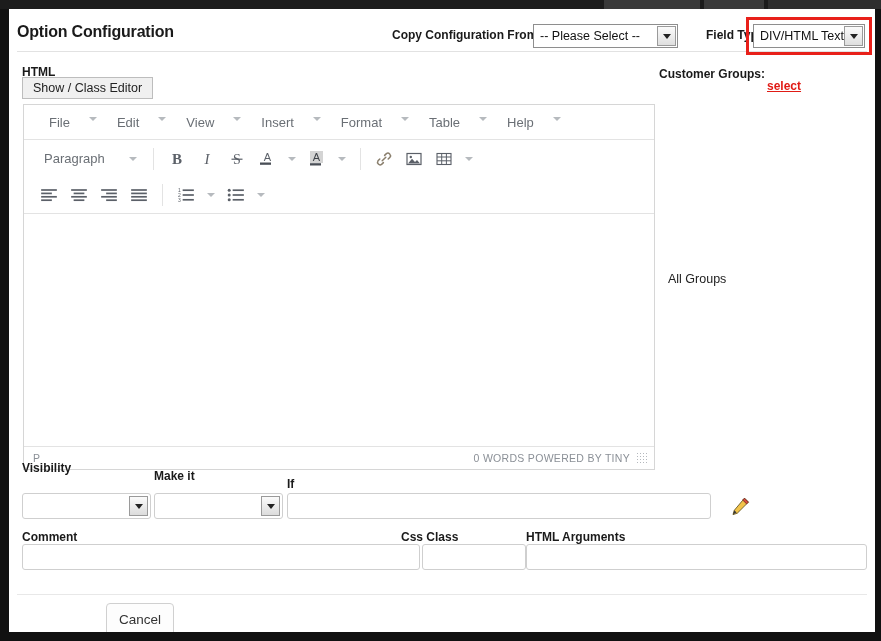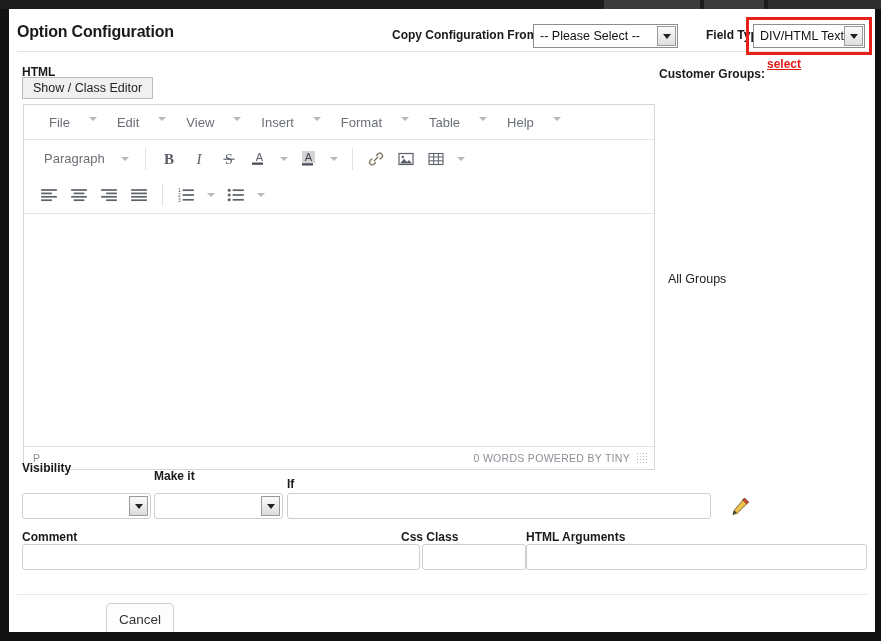--- a/index.html
+++ b/index.html
@@ -80,21 +80,21 @@
   .redbox {
     position:absolute; left:737px; top:8px; width:126px; height:38px;
     border:3px solid #e8201a; background:transparent;
   }
 
   .cust-groups-label {
     position:absolute; left:650px; top:58px;
     font-size:12px; font-weight:bold; color:#1a1a1a;
   }
   .cust-groups-select {
-    position:absolute; left:758px; top:48px;
+    position:absolute; left:758px; top:70px;
     font-size:12px; font-weight:bold; color:#e01b15; text-decoration:underline;
     cursor:pointer;
   }
 
   .html-label {
     position:absolute; left:13px; top:56px;
     font-size:12px; font-weight:bold; color:#1a1a1a;
   }
   .showhide-btn {
     position:absolute; left:13px; top:68px;
@@ -125,21 +125,21 @@
   .tbrow {
     height:37px; display:flex; align-items:center; padding-left:10px; gap:0px;
   }
   .tbrow.r2 { border-bottom:1px solid #e3e3e3; }
   .tbtn {
     min-width:30px; height:28px; display:flex; align-items:center; justify-content:center;
     color:#5b6068; cursor:pointer; font-size:15px;
   }
   .sep { width:1px; height:22px; background:#e3e3e3; margin:0 8px; }
   .para-sel {
-    display:flex;align-items:center;gap:16px; padding:0 8px 0 10px; height:28px;
+    display:flex;align-items:center;gap:24px; padding:0 8px 0 10px; height:28px;
     font-size:13px; color:#6a6f75; cursor:pointer;
   }
   .tcaret {
     width:0;height:0;border-left:4px solid transparent;border-right:4px solid transparent;
     border-top:4px solid #b6babe;
   }
   .tcaret-btn { width:20px;height:28px;display:flex;align-items:center;justify-content:center;cursor:pointer;}
   .content-area { flex:1; background:#fff; }
   .statusbar {
     height:23px; border-top:1px solid #e3e3e3;

